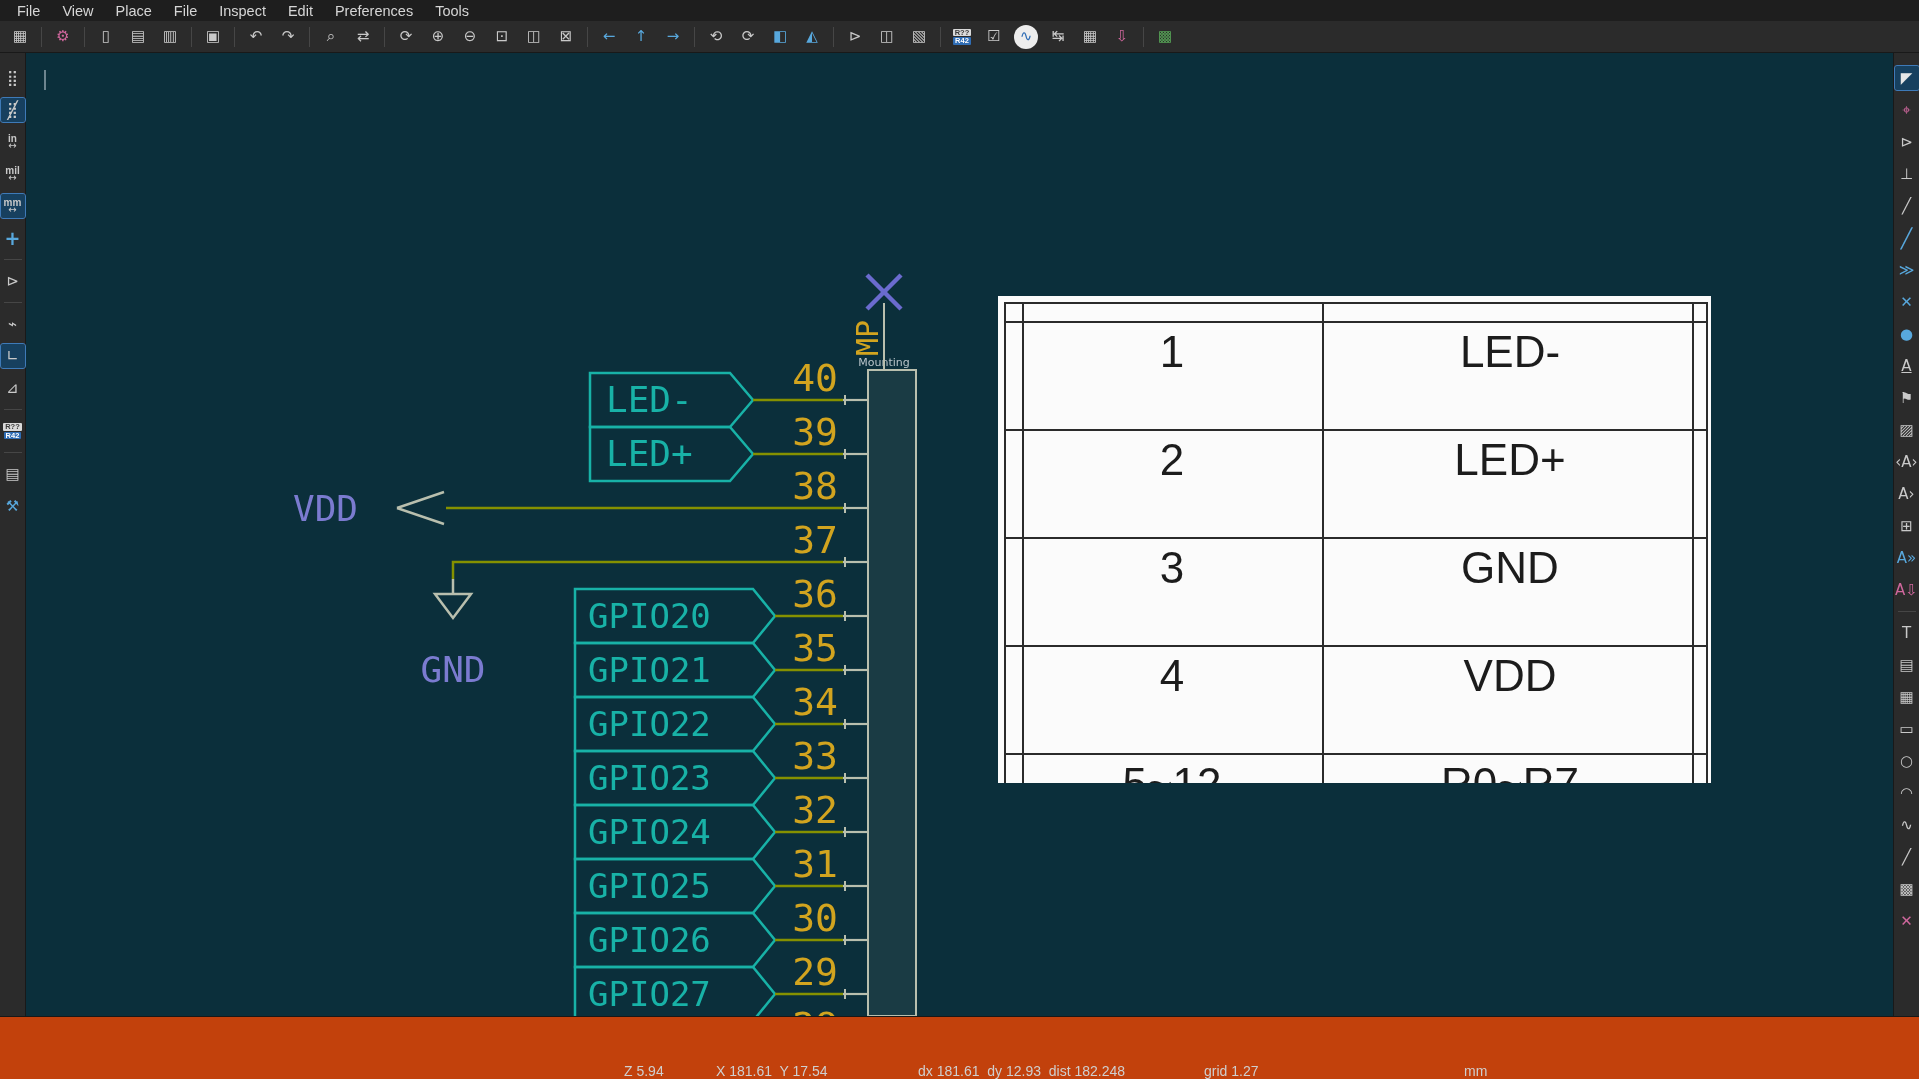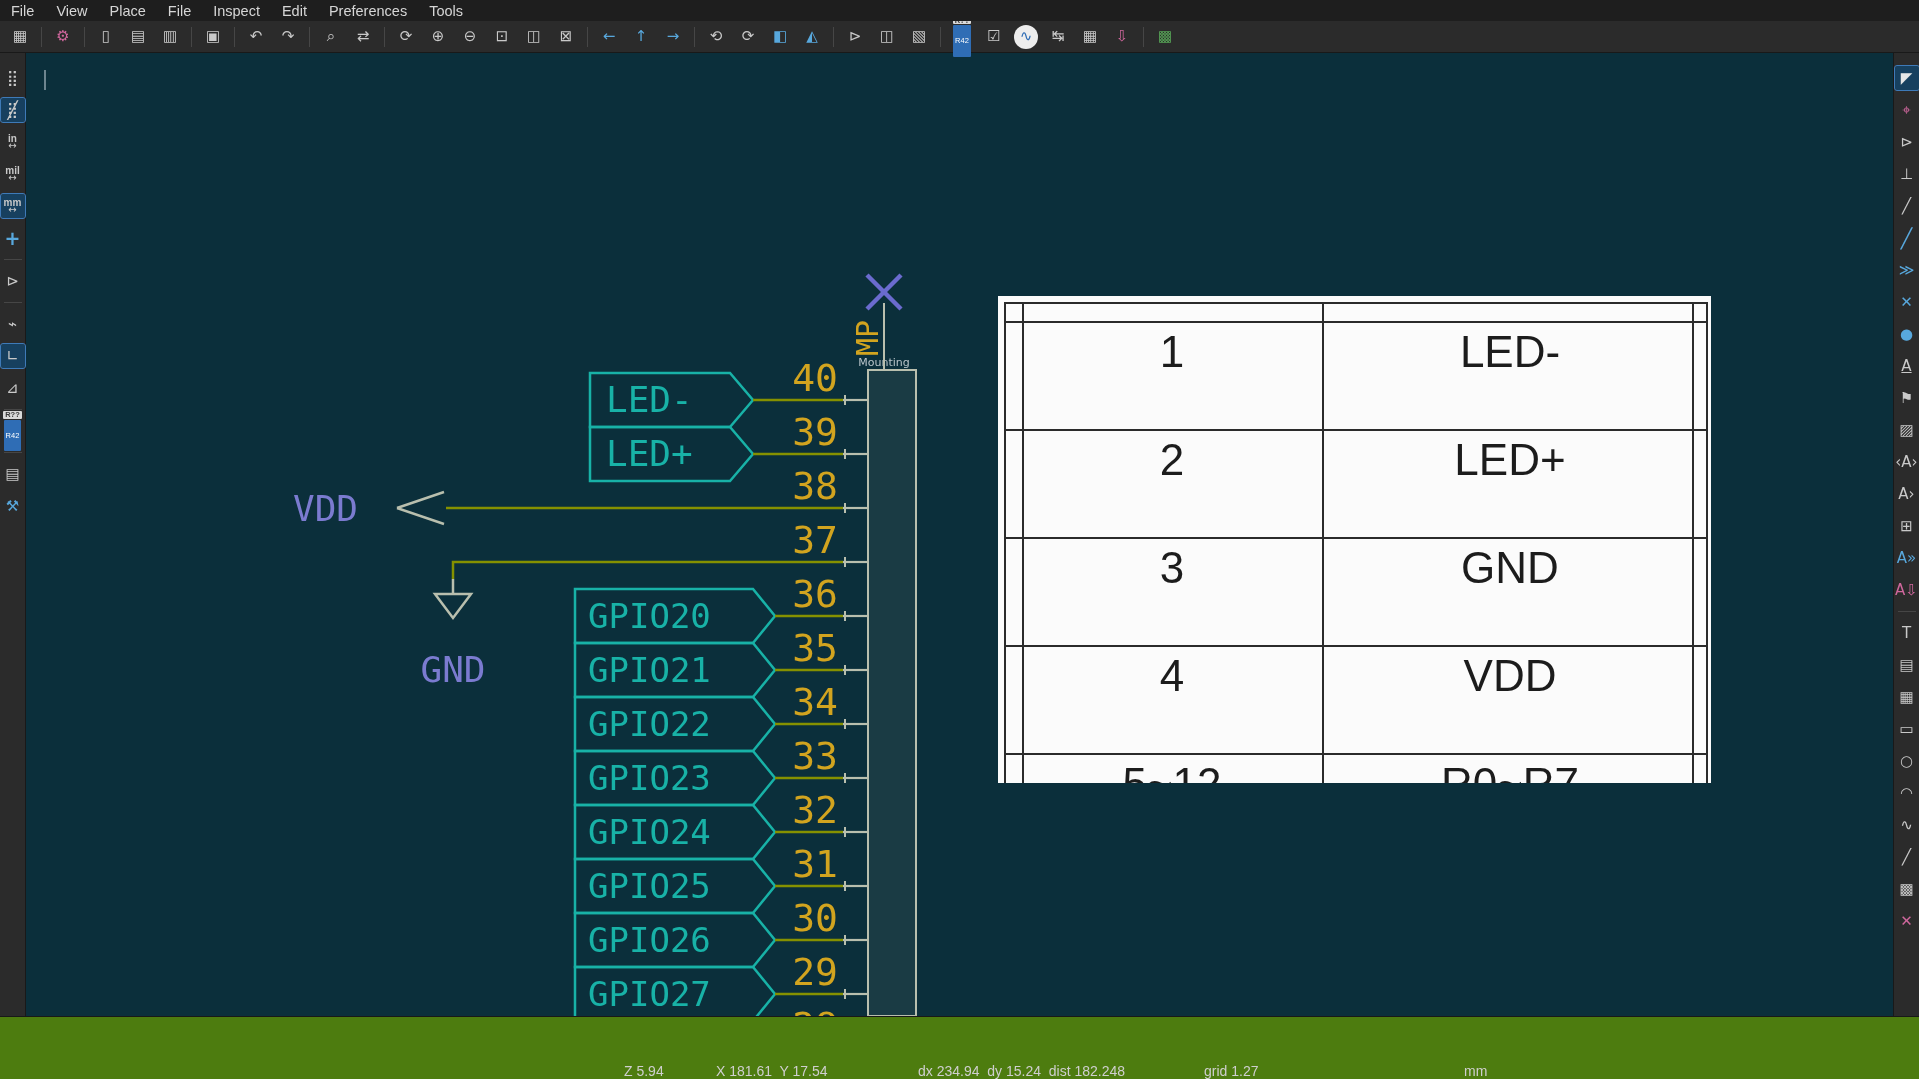--- a/index.html
+++ b/index.html
@@ -1,19 +1,19 @@
 <!DOCTYPE html>
 <html><head>
 <meta charset="utf-8">
 <style>
   html,body{margin:0;padding:0}
   body{width:1919px;height:1079px;background:#262626;font-family:"Liberation Sans",sans-serif;overflow:hidden;position:relative}
 
   
-  #menubar{position:absolute;left:0;top:0;width:100%;height:21px;background:#1e1e1e;display:flex;align-items:center;box-sizing:border-box;z-index:6}
+  #menubar{position:absolute;left:0;top:0;width:100%;height:21px;background:#1e1e1e;display:flex;align-items:center;padding-left:6px;box-sizing:border-box;z-index:6}
   .menu-item{color:#d6d6d6;font-size:14.5px;padding:2px 11px;cursor:default;white-space:nowrap}
 
   
   #toolbar-top{position:absolute;left:0;top:21px;width:100%;height:32px;background:#2b2b2b;display:flex;align-items:center;padding-left:4px;box-sizing:border-box;border-bottom:1px solid #191919;z-index:5}
   #toolbar-left,#toolbar-right{position:absolute;top:53px;width:26px;height:963px;background:#2b2b2b;display:flex;flex-direction:column;align-items:center;padding-top:9px;box-sizing:border-box;z-index:5}
   #toolbar-left{left:0;border-right:1px solid #191919}
   #toolbar-right{left:1893px;border-left:1px solid #191919}
   .tool{width:24px;height:24px;flex:0 0 auto;display:flex;align-items:center;justify-content:center;position:relative;cursor:default}
   #toolbar-top .tool{margin:0 4px}
   #toolbar-left .tool,#toolbar-right .tool{margin:4px 0}
@@ -21,39 +21,39 @@
   #toolbar-top .tsep{width:1px;height:20px;margin:0 5px}
   #toolbar-left .tsep,#toolbar-right .tsep{height:1px;width:18px;margin:5px 0}
   .glyph{font-family:"DejaVu Sans",sans-serif;font-size:15px;line-height:1;color:#c9c9c9}
   .glyph.big{font-size:19px;font-weight:bold}
   .glyph.und{text-decoration:underline}
   .sel{background:#17405f;outline:1px solid #3e7ab8;border-radius:2px}
   .round{background:#ededed;border-radius:50%}
   .ovl{position:absolute;left:0;top:0;width:100%;height:100%;display:flex;align-items:center;justify-content:center;color:#c9c9c9;font-size:17px;font-family:"DejaVu Sans",sans-serif}
   .stack{display:flex;flex-direction:column;align-items:center;line-height:1}
   .stack.annotate span:first-child{background:#d9d9d9;color:#3a3a3a;font-size:7.5px;font-weight:bold;padding:0 2px;border-radius:1px;font-family:"Liberation Sans",sans-serif}
-  .stack.annotate span:last-child{background:#2f6db5;color:#ffffff;font-size:7.5px;font-weight:normal;padding:12px 2px;margin-top:1px;border-radius:1px;font-family:"Liberation Sans",sans-serif}
+  .stack.annotate span:last-child{background:#2f6db5;color:#ffffff;font-size:7.5px;font-weight:bold;padding:0 2px;margin-top:1px;border-radius:1px;font-family:"Liberation Sans",sans-serif}
   .stack.unit span:first-child{font-size:10px;font-weight:bold;color:#c9c9c9;font-family:"Liberation Sans",sans-serif}
   .stack.unit span:last-child{font-size:10px;color:#c9c9c9;margin-top:-3px;font-family:"DejaVu Sans",sans-serif}
 
   
   #canvas{position:absolute;left:26px;top:53px;width:1867px;height:963px;background:#0b2f3b;overflow:hidden;z-index:1}
   #schem{position:absolute;left:0;top:0}
 
   
   .ptable{position:absolute;left:972px;top:243px;width:713px;height:487px;background:#fbfbfb;overflow:hidden;z-index:2}
   .ptable .hline{position:absolute;left:6px;width:702px;height:2px;background:#2b2b2b}
   .ptable .vline{position:absolute;top:6px;bottom:0;width:2px;background:#2b2b2b}
   .prow{position:absolute;left:6px;width:702px;height:108px;border-top:2px solid #2b2b2b;box-sizing:border-box}
   .pc{position:absolute;top:4px;font-size:44px;color:#1c1c1c;text-align:center;font-family:"Liberation Sans",sans-serif}
   .pc.num{left:18px;width:300px}
   .pc.nm{left:318px;width:376px}
 
   
-  #footer{position:absolute;left:0;top:1016px;width:100%;height:63px;background:#4d7c0f;border-top:1px solid #181818;z-index:4}
+  #footer{position:absolute;left:0;top:1016px;width:100%;height:63px;background:#c2410c;border-top:1px solid #181818;z-index:4}
   .status{position:absolute;top:46px;font-size:14px;color:#cfcfcf;white-space:pre}
   #st-zoom{left:624px}
   #st-pos{left:716px}
   #st-delta{left:918px}
   #st-grid{left:1204px}
   #st-units{left:1464px}
 </style>
 </head>
 <body>
 
@@ -499,16 +499,16 @@
           <div class="pc num">5~12</div>
           <div class="pc nm">R0~R7</div>
         </div>
       </div>
   </div>
 </div>
 
 <div id="footer">
   <span class="status" id="st-zoom">Z 5.94</span>
   <span class="status" id="st-pos">X 181.61  Y 17.54</span>
-  <span class="status" id="st-delta">dx 234.94  dy 15.24  dist 182.248</span>
+  <span class="status" id="st-delta">dx 181.61  dy 12.93  dist 182.248</span>
   <span class="status" id="st-grid">grid 1.27</span>
   <span class="status" id="st-units">mm</span>
 </div>
 
 </body></html>

